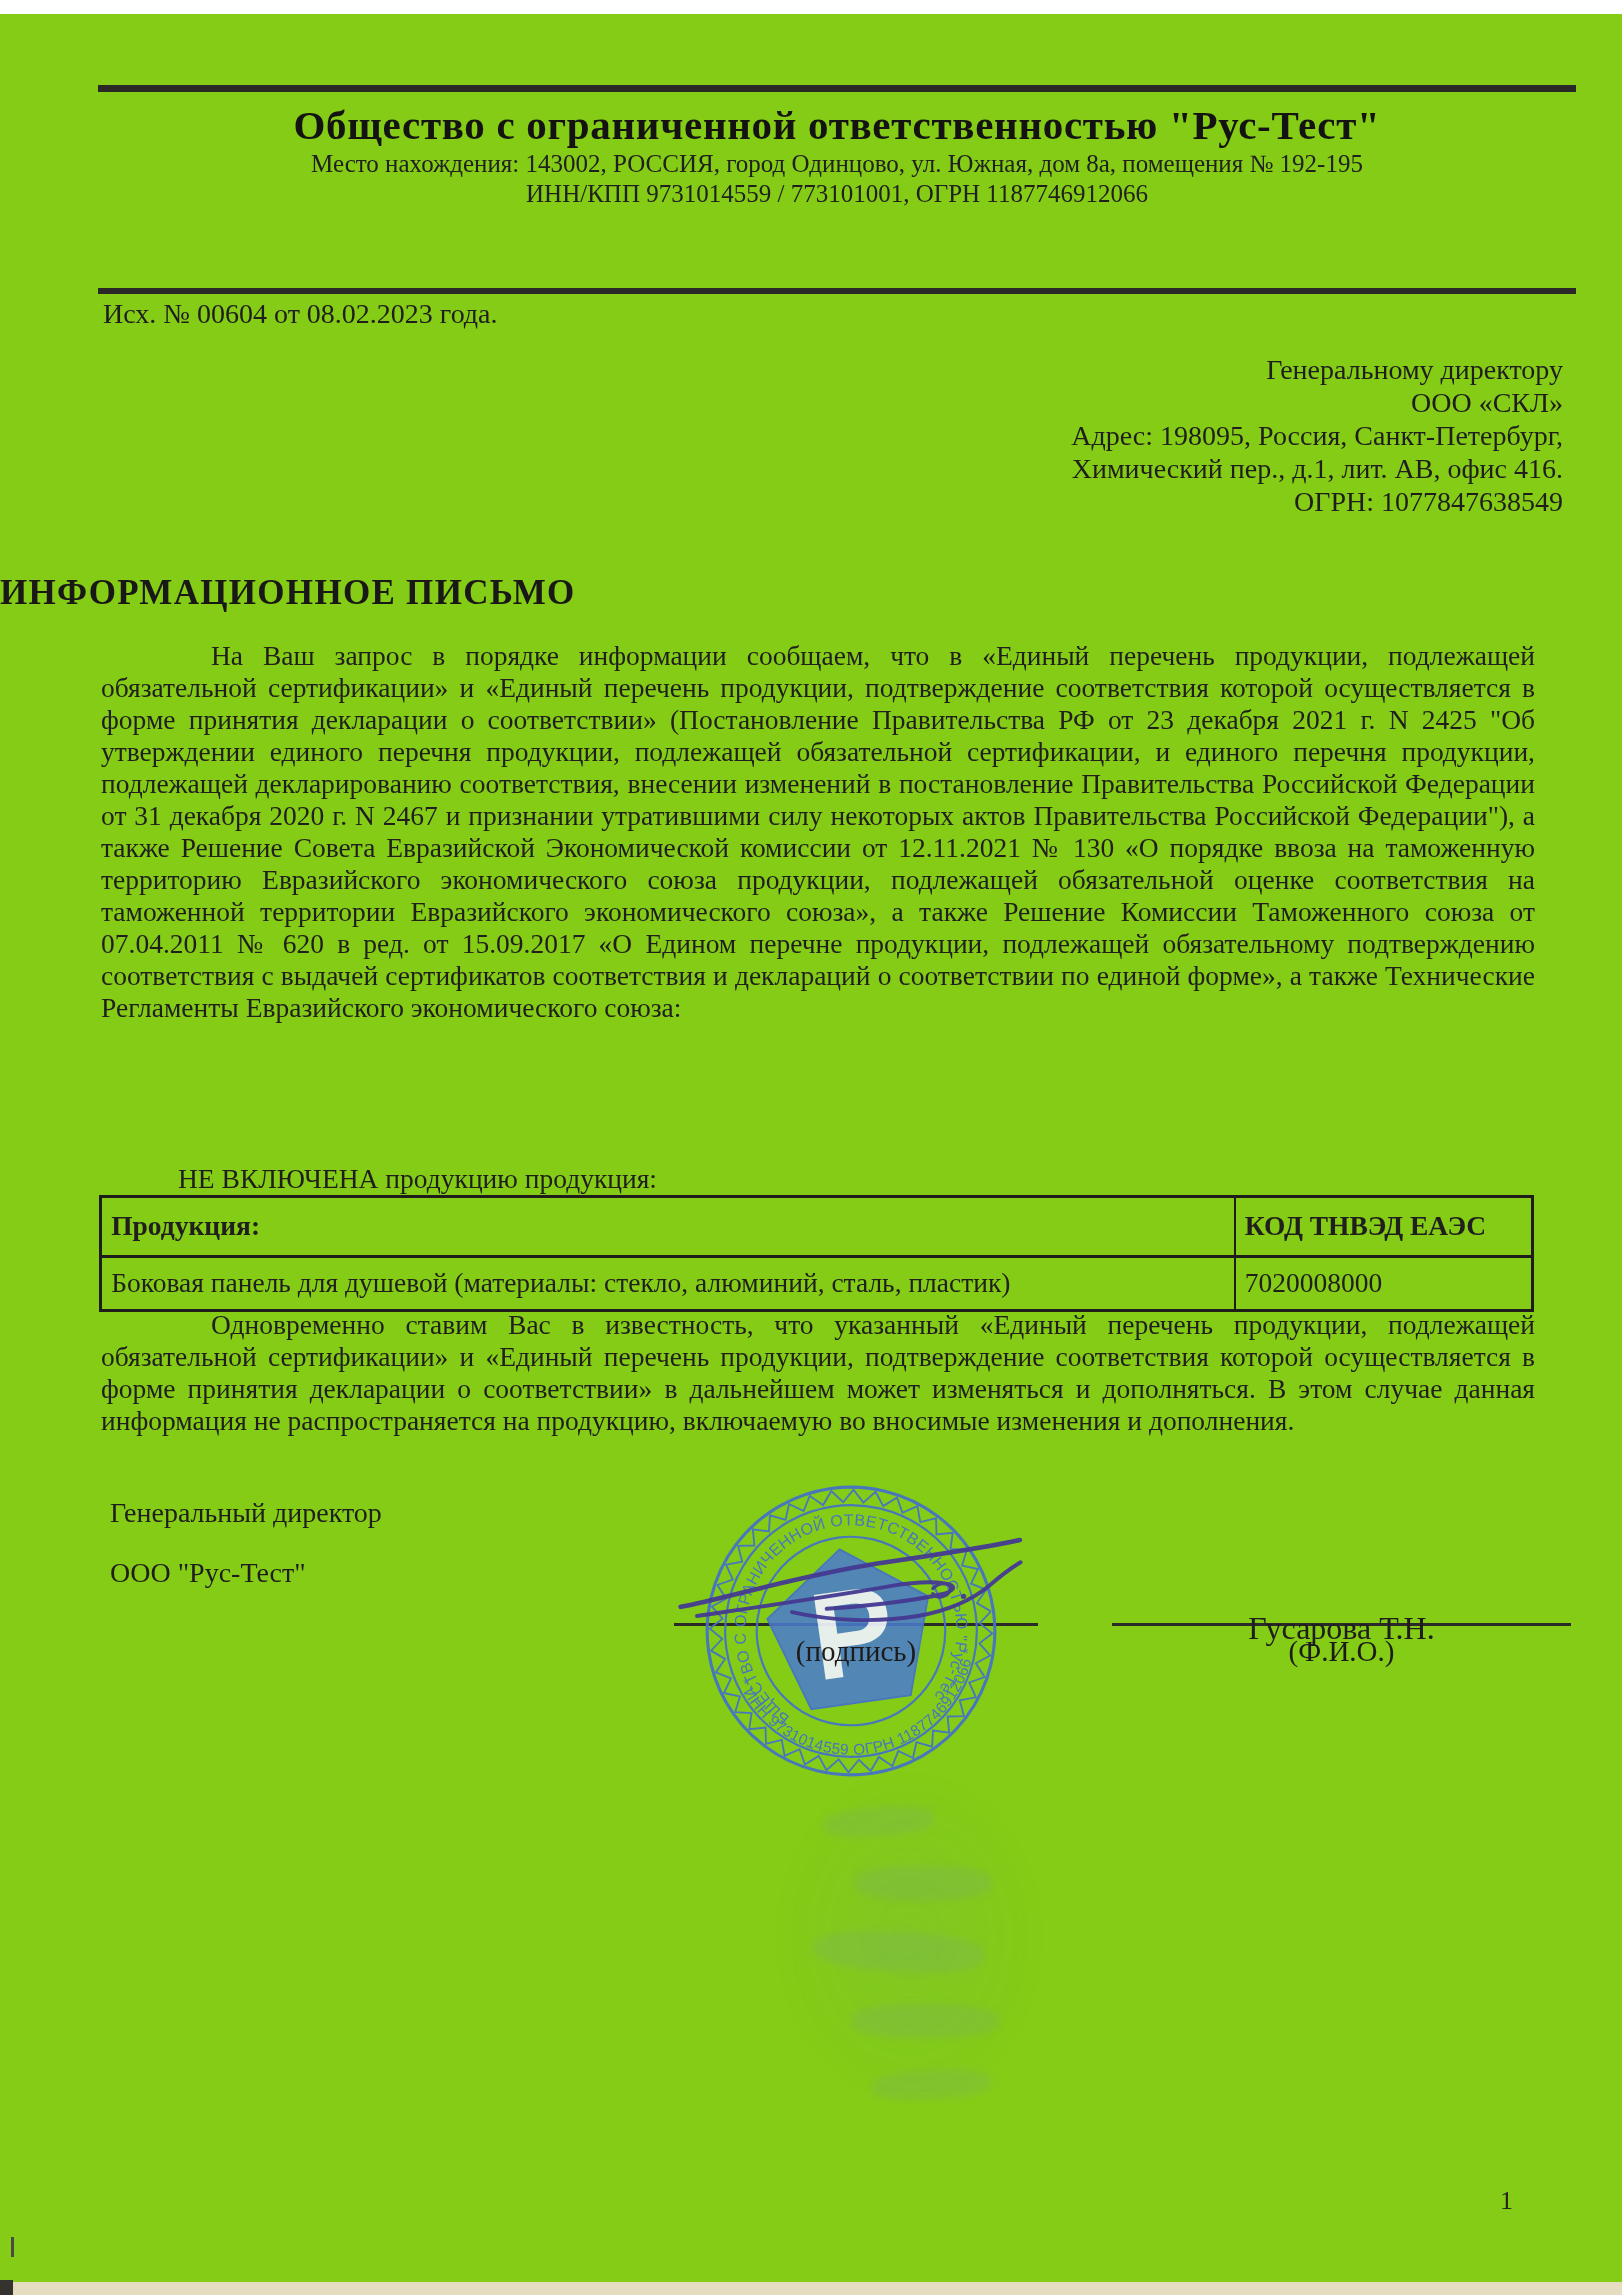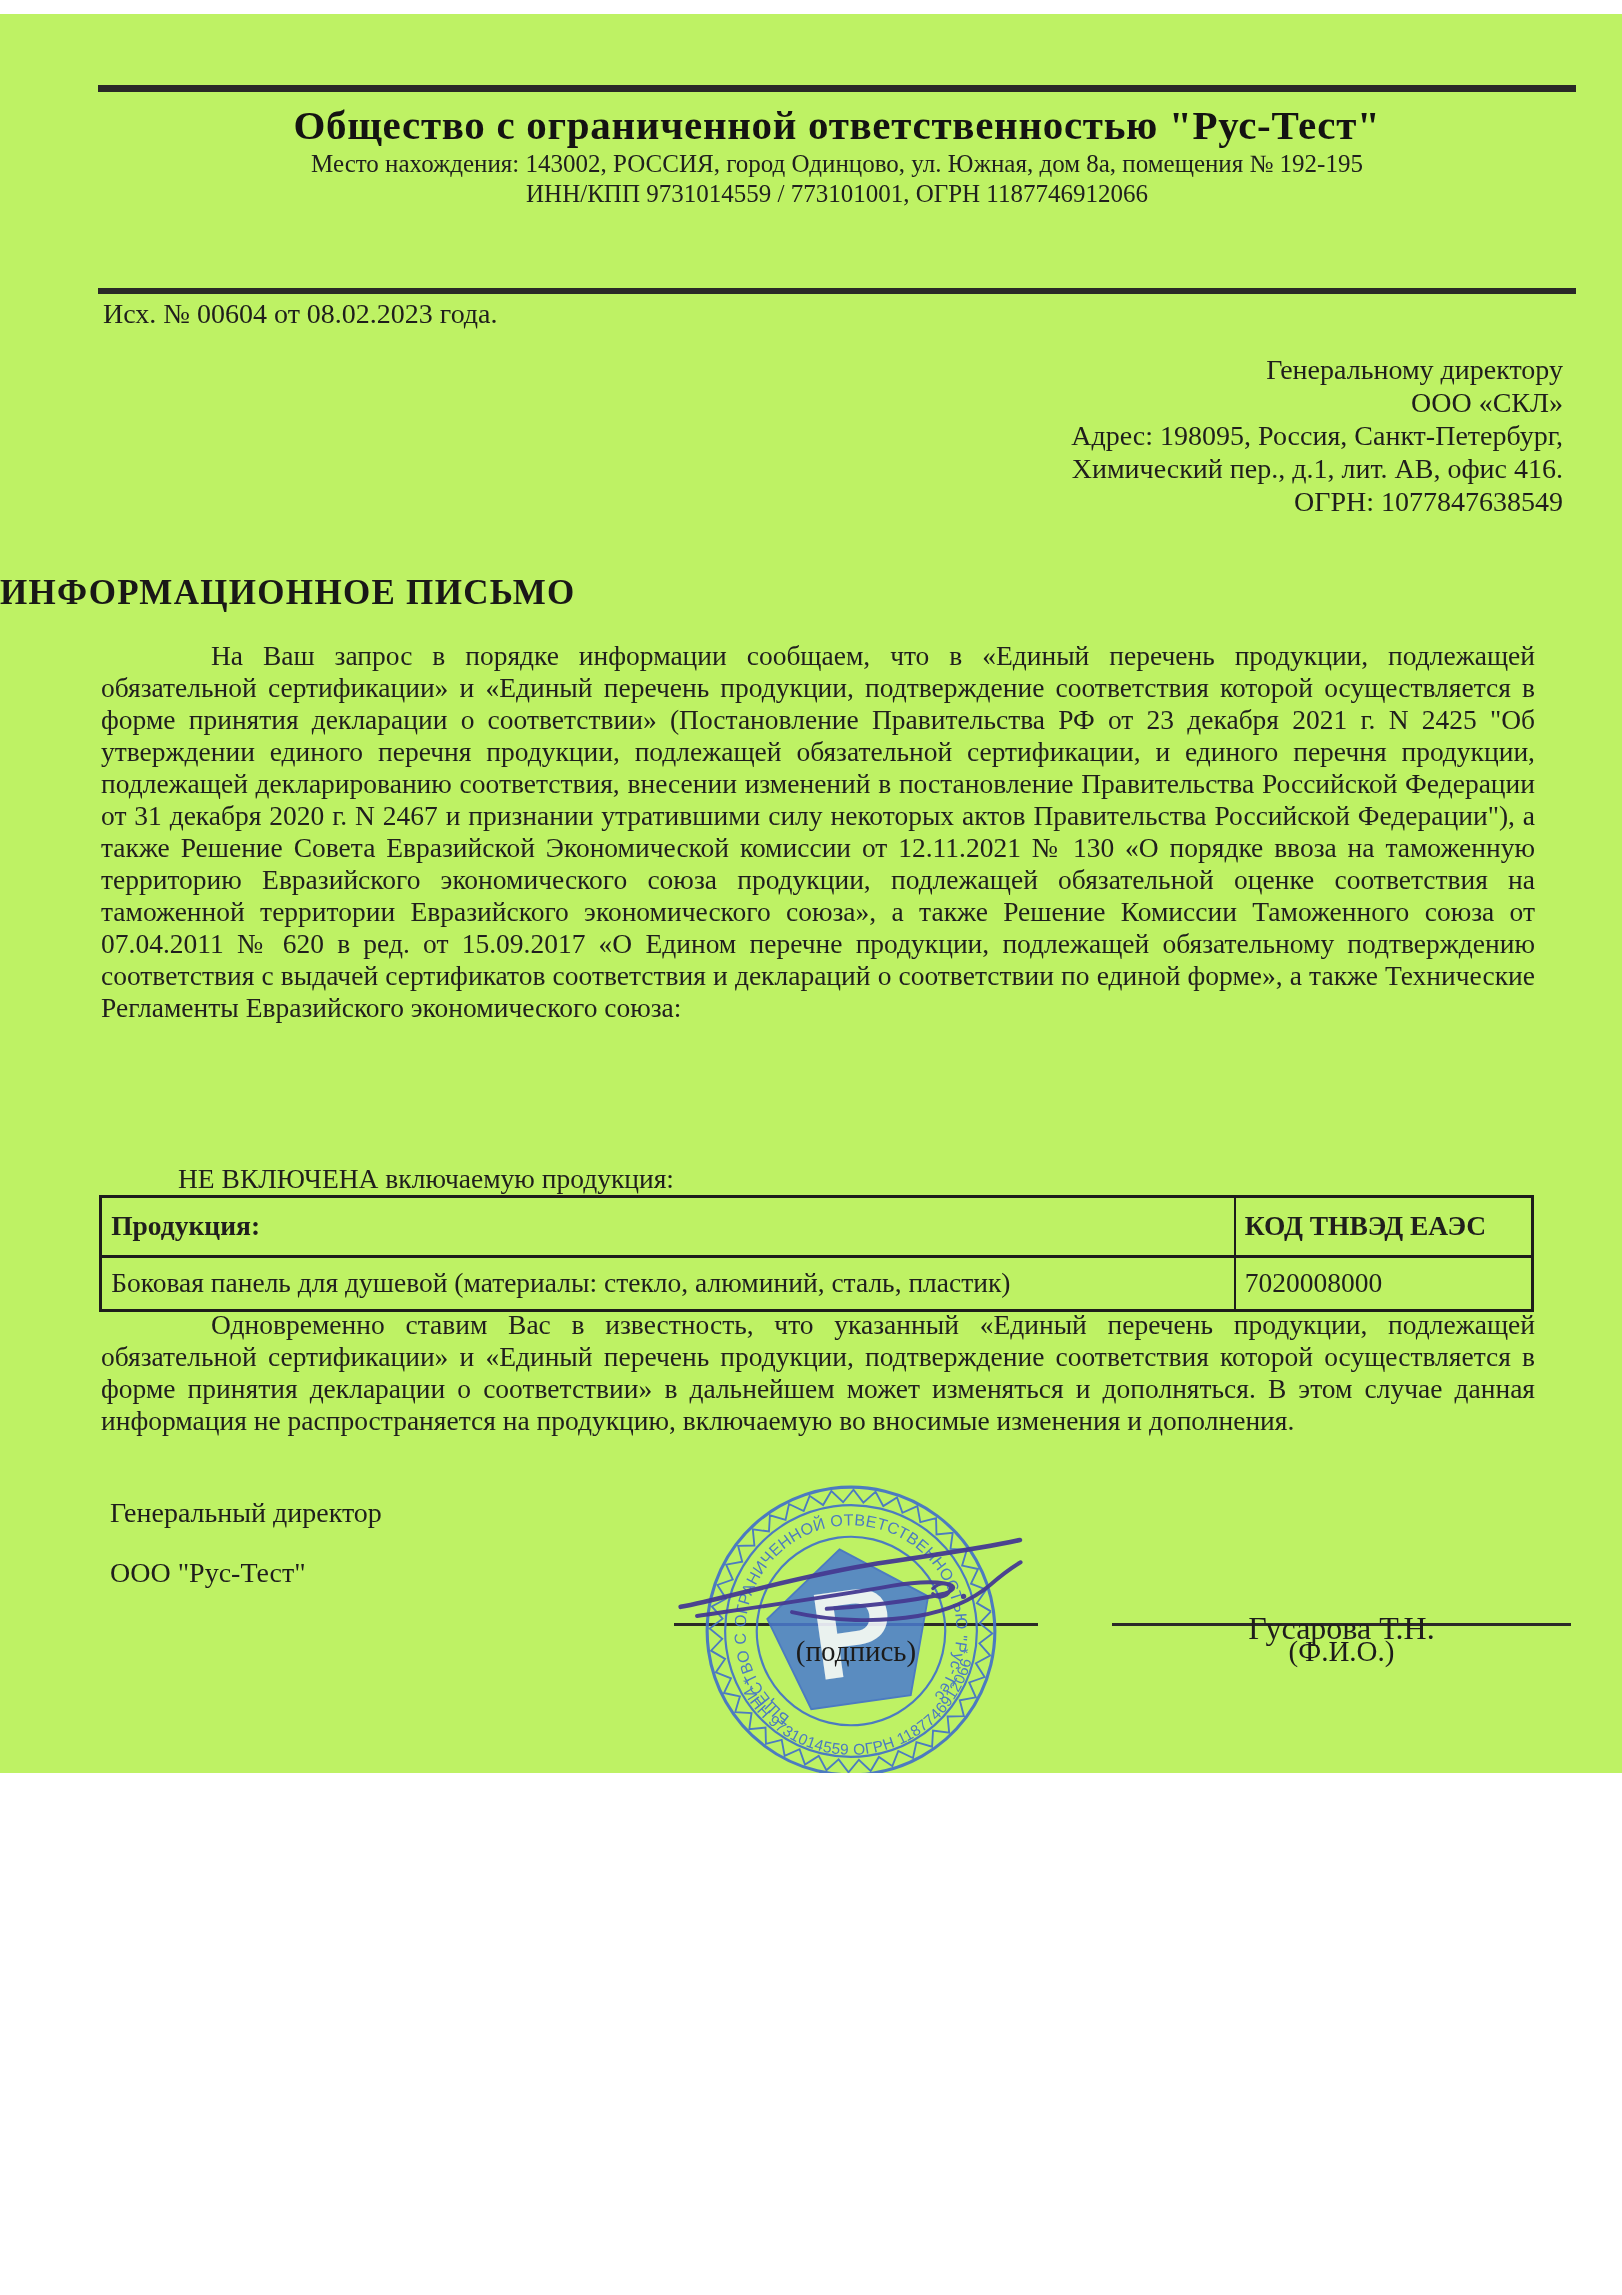--- a/index.html
+++ b/index.html
@@ -1,19 +1,19 @@
 <!DOCTYPE html>
 <html style="font-size:10.5px"><head>
 <meta charset="utf-8">
 <style>
   html,body{margin:0;padding:0;background:#ffffff;}
   .page{
     position:relative;
-    width:1623px;height:1773px;
-    background:#bef264;
+    width:1623px;height:2295px;
+    background:#84cc16;
     font-family:"Liberation Serif","DejaVu Serif",serif;
     color:#1f1e1c;
     overflow:hidden;
   }
   .top-white-band{position:absolute;left:0;top:0;width:1623px;height:14.4px;background:#ffffff;}
   .rule{position:absolute;left:98px;width:1478px;height:6.5px;background:#2a2927;}
   .rule.r2{height:5.9px;}
   .letterhead{position:absolute;left:98px;top:92px;width:1478px;text-align:center;}
   .company-name{
     margin:0;padding-top:9.2px;
@@ -97,21 +97,21 @@
     <div>ООО «СКЛ»</div>
     <div>Адрес: 198095, Россия, Санкт-Петербург,</div>
     <div>Химический пер., д.1, лит. АВ, офис 416.</div>
     <div>ОГРН: 1077847638549</div>
   </div>
 
   <div class="doc-title">ИНФОРМАЦИОННОЕ ПИСЬМО</div>
 
   <div class="body-par par1">На Ваш запрос в порядке информации сообщаем, что в «Единый перечень продукции, подлежащей обязательной сертификации» и «Единый перечень продукции, подтверждение соответствия которой осуществляется в форме принятия декларации о соответствии» (Постановление Правительства РФ от 23 декабря 2021 г. N 2425 "Об утверждении единого перечня продукции, подлежащей обязательной сертификации, и единого перечня продукции, подлежащей декларированию соответствия, внесении изменений в постановление Правительства Российской Федерации от 31 декабря 2020 г. N 2467 и признании утратившими силу некоторых актов Правительства Российской Федерации"), а также Решение Совета Евразийской Экономической комиссии от 12.11.2021 № 130 «О порядке ввоза на таможенную территорию Евразийского экономического союза продукции, подлежащей обязательной оценке соответствия на таможенной территории Евразийского экономического союза», а также Решение Комиссии Таможенного союза от 07.04.2011 № 620 в ред. от 15.09.2017 «О Едином перечне продукции, подлежащей обязательному подтверждению соответствия с выдачей сертификатов соответствия и деклараций о соответствии по единой форме», а также Технические Регламенты Евразийского экономического союза:</div>
 
-  <div class="not-included">НЕ ВКЛЮЧЕНА включаемую продукция:</div>
+  <div class="not-included">НЕ ВКЛЮЧЕНА продукцию продукция:</div>
 
   <table class="products">
     <colgroup>
         <col style="width:1134px">
         <col style="width:298px">
       </colgroup>
     <tbody>
         <tr class="hdr">
       <td>Продукция:</td>
       <td>КОД ТНВЭД ЕАЭС</td>

